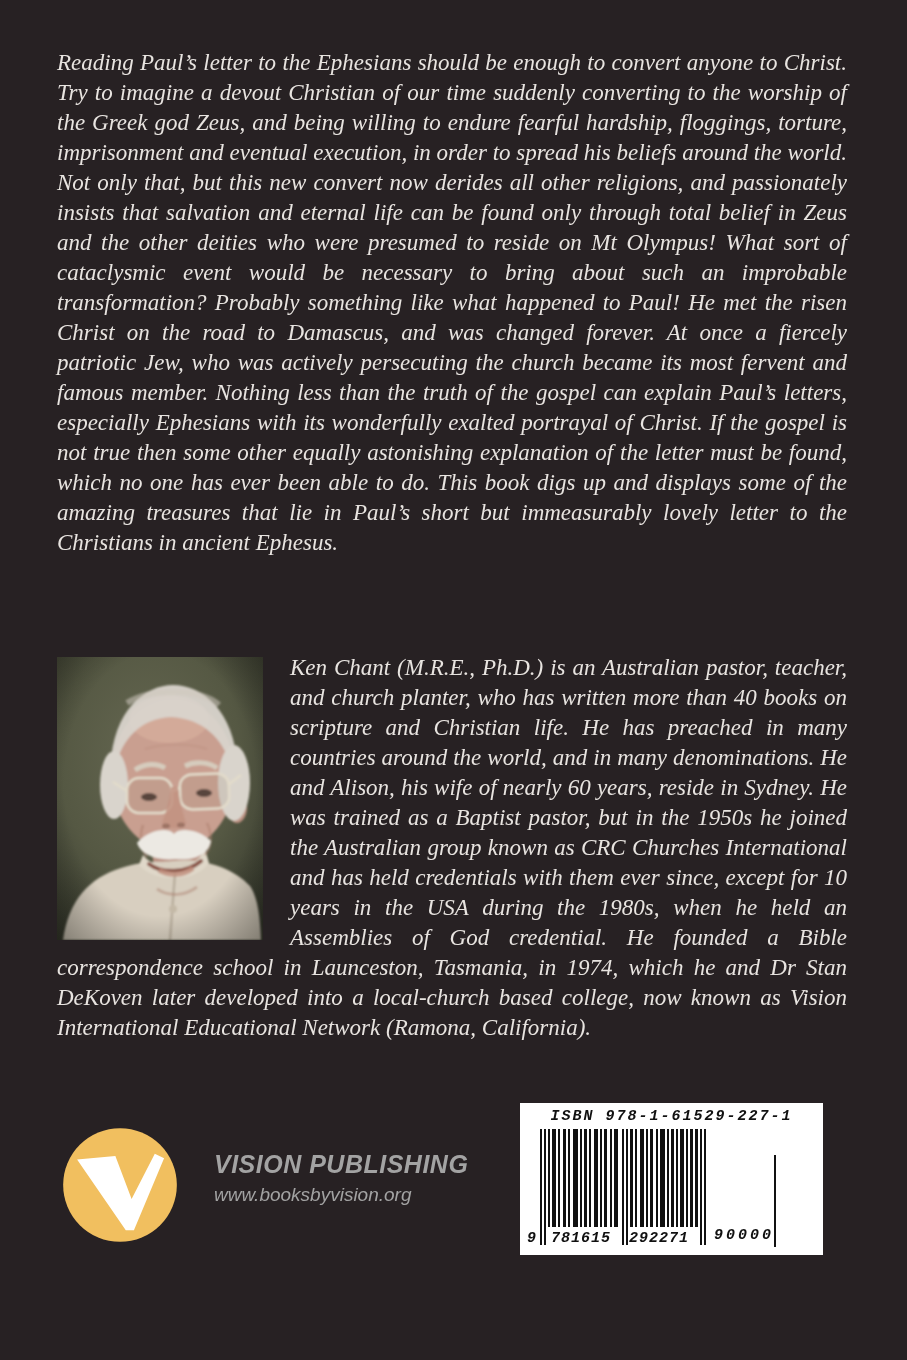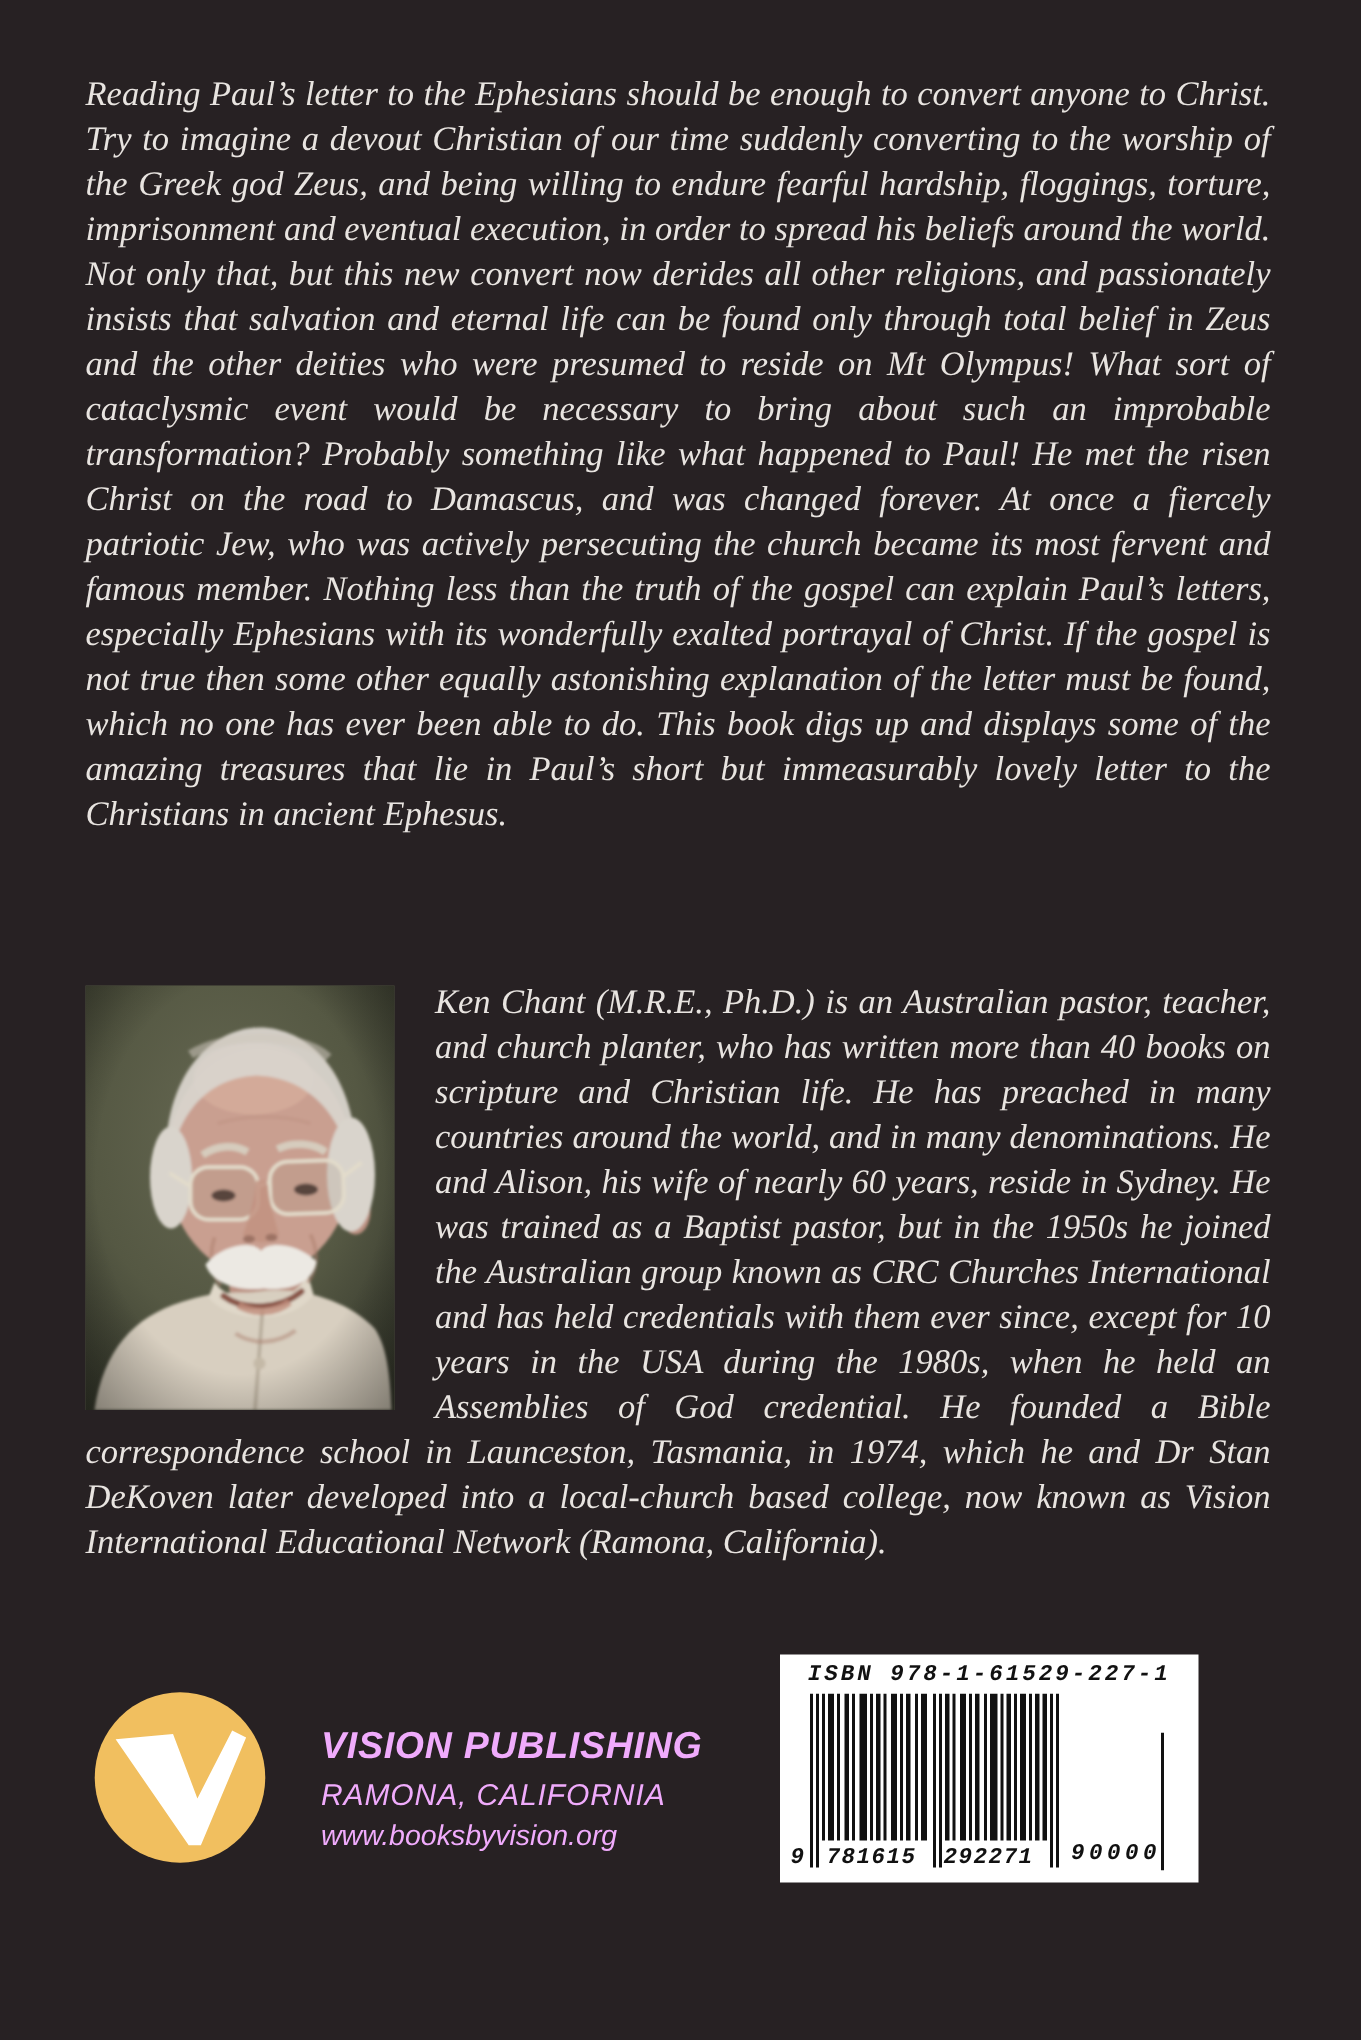--- a/index.html
+++ b/index.html
@@ -29,28 +29,28 @@
     margin:4px 27px 4px 0;
     display:block;
     background:#4c4f3e;
   }
   .photo svg{display:block;width:206px;height:283px;}
   
   .publisher-logo{position:absolute;left:62px;top:1127px;width:116px;height:116px;}
   .pub-text{
     position:absolute;left:214px;top:1150px;
     font-family:"Liberation Sans", sans-serif;
-    color:#f0abfc;
+    color:#a3a3a3;
   }
   .pub-name{font-size:25px;font-weight:700;letter-spacing:.5px;line-height:28px;}
   .pub-loc{font-size:20px;font-weight:400;letter-spacing:.6px;margin-top:8px;line-height:22px;}
   .pub-web{font-size:19px;font-weight:400;margin-top:6px;line-height:22px;}
   
   .barcode{
-    position:absolute;left:520px;top:1103px;width:279px;height:152px;
+    position:absolute;left:520px;top:1103px;width:303px;height:152px;
     background:#ffffff;color:#111;
     box-sizing:border-box;
     padding:4px 6px;
     font-family:"Liberation Mono", monospace;
   }
   .bc-isbn{
     font-size:15px;font-weight:700;letter-spacing:2px;
     text-align:center;white-space:nowrap;
     height:20px;line-height:20px;
   }
@@ -143,21 +143,20 @@
       </span><span>Ken Chant (M.R.E., Ph.D.) is an Australian pastor, teacher, and church planter, who has written more than 40 books on scripture and Christian life. He has preached in many countries around the world, and in many denominations. He and Alison, his wife of nearly 60 years, reside in Sydney. He was trained as a Baptist pastor, but in the 1950s he joined the Australian group known as CRC Churches International and has held credentials with them ever since, except for 10 years in the USA during the 1980s, when he held an Assemblies of God credential. He founded a Bible correspondence school in Launceston, Tasmania, in 1974, which he and Dr Stan DeKoven later developed into a local-church based college, now known as Vision International Educational Network (Ramona, California).</span>
   </div>
 
   <svg class="publisher-logo" viewBox="0 0 100 100" xmlns="http://www.w3.org/2000/svg">
     <circle cx="50" cy="50" r="49" fill="#F1BF5F"></circle>
     <path d="M13 28 L46 25 L60 62 L80 23 L88 27 L62 89 L55 89 Z" fill="#ffffff"></path>
   </svg>
 
   <div class="pub-text">
     <div class="pub-name">VISION PUBLISHING</div>
-    <div class="pub-loc">RAMONA, CALIFORNIA</div>
     <div class="pub-web">www.booksbyvision.org</div>
   </div>
 
   <div class="barcode">
     <div class="bc-isbn">ISBN 978-1-61529-227-1</div>
     <div class="bc-body">
       <div class="bc-left">
         <svg id="bars-main" width="168" height="118" xmlns="http://www.w3.org/2000/svg">
             <rect x="0" y="0" width="2" height="116" fill="#111"></rect>
             <rect x="4" y="0" width="2" height="116" fill="#111"></rect>

